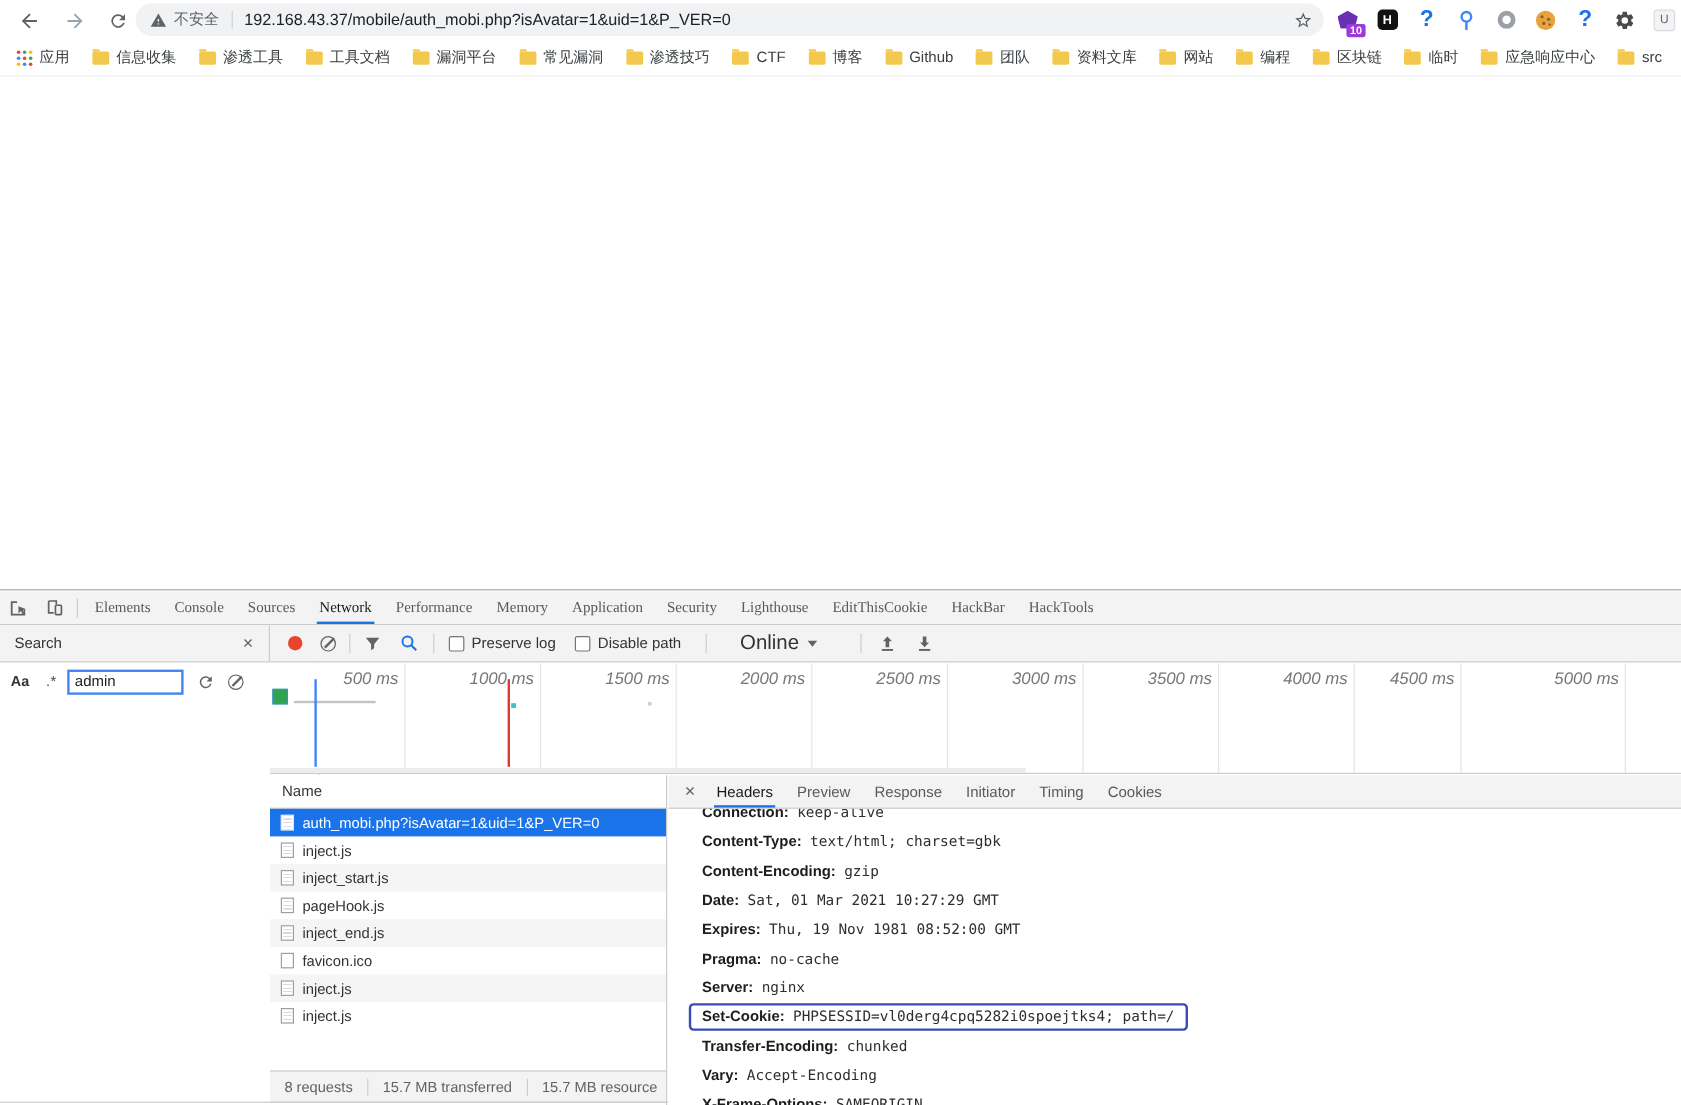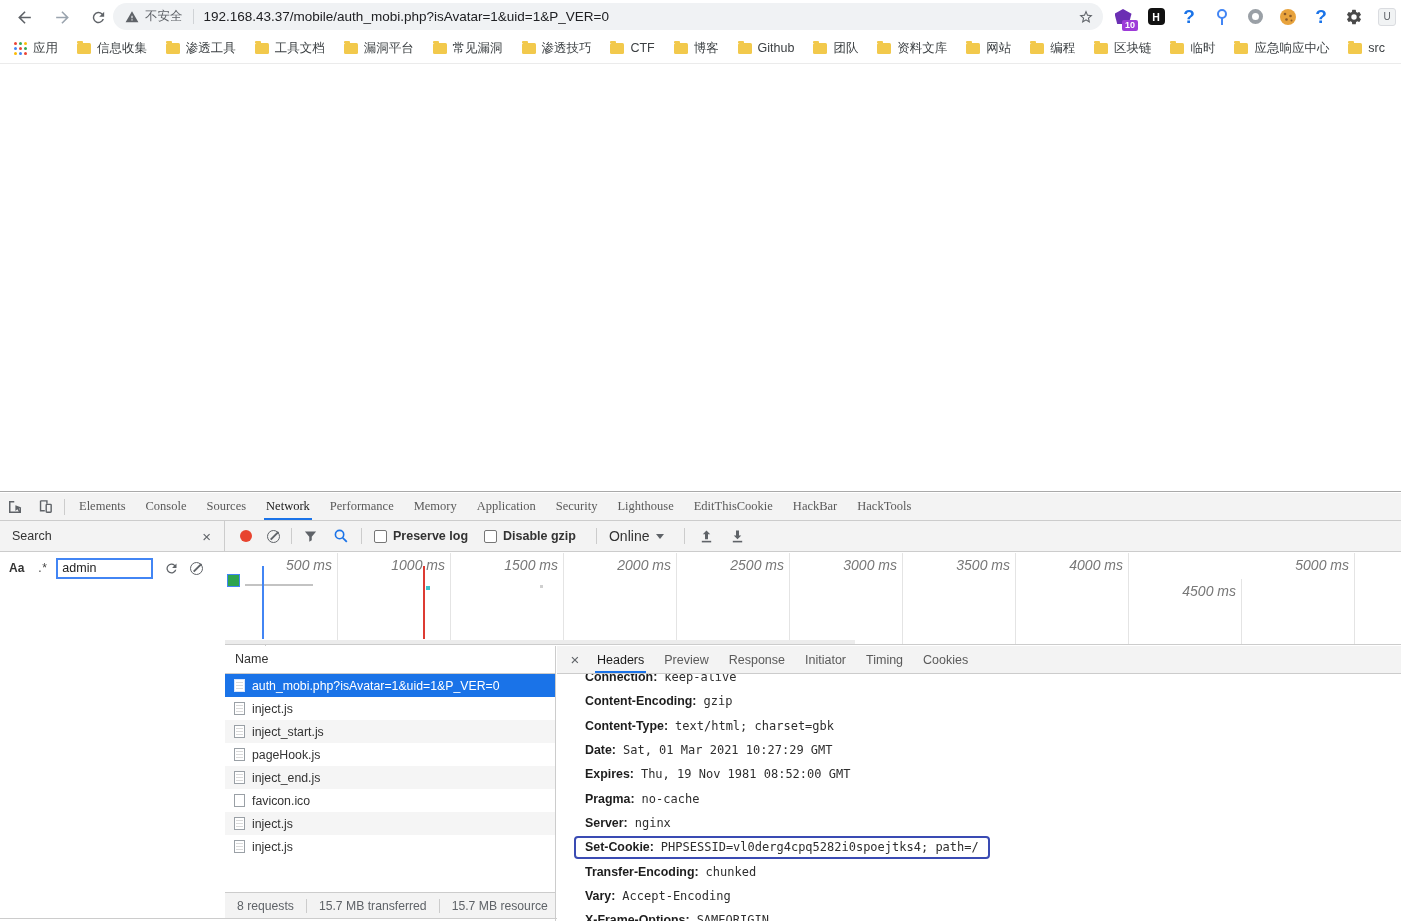--- a/index.html
+++ b/index.html
@@ -44,23 +44,23 @@
   .dt-tab.active::after { content:""; position:absolute; left:8px; right:8px; bottom:0; height:2.5px; background:#1a73e8; }
 
   .dt-row2 { position:absolute; top:29px; left:0; right:0; height:31px; background:#f3f3f3; border-bottom:1px solid #ccc; display:flex; }
   .search-head { width:225px; flex:0 0 auto; border-right:1px solid #ccc; display:flex; align-items:center; position:relative; }
   .search-head .title { font-size:12.5px; color:#333; margin-left:12px; }
   .search-head .close { margin-left:auto; margin-right:13px; color:#5f6368; font-size:15px; cursor:pointer; }
   .net-toolbar { flex:1; display:flex; align-items:center; padding-left:15px; }
   .rec-dot { width:12px; height:12px; border-radius:50%; background:#e8442f; margin-right:15px; cursor:pointer; }
   .block-icon { width:13px; height:13px; border:1.6px solid #5f6368; border-radius:50%; position:relative; cursor:pointer; }
   .block-icon::after { content:""; position:absolute; left:0.5px; top:4.6px; width:10.5px; height:1.6px; background:#5f6368; transform:rotate(-45deg); }
-  .chk { display:flex; align-items:flex-end; gap:6px; font-size:12.5px; color:#333; margin-right:16px; cursor:pointer;font-weight:bold; }
+  .chk { display:flex; align-items:flex-end; gap:6px; font-size:12.5px; color:#333; margin-right:16px; cursor:pointer; }
   .chk .box { width:13px; height:13px; border:1px solid #767676; border-radius:2px; background:#fff; }
-  .throttle { display:flex; align-items:center; gap:7px; font-size:14px; color:#333; margin:0 8px; cursor:pointer; }
+  .throttle { display:flex; align-items:center; gap:7px; font-size:17px; color:#333; margin:0 24px; cursor:pointer; }
   .caret { width:0; height:0; border-left:4px solid transparent; border-right:4px solid transparent; border-top:5px solid #5f6368; }
 
   .dt-body { position:absolute; top:61px; left:0; right:0; bottom:0; }
   .sidebar { position:absolute; left:0; top:0; bottom:0; width:266px; border-right:1px solid #ccc; background:#fff; }
   .search-controls { height:30px; display:flex; align-items:center; padding-left:9px; }
   .tog { font-size:12px; color:#333; font-weight:bold; cursor:pointer; }
   .tog.rx { margin-left:14px; font-weight:normal; letter-spacing:0.5px; color:#444; }
   .search-input { margin-left:9px; width:97px; height:21px; border:2px solid #4285f4; font-size:12.5px; color:#222; padding:0 4px; outline:none; font-family:"Liberation Sans",sans-serif; }
   .mini-btn { margin-left:11px; display:flex; align-items:center; cursor:pointer; }
 
@@ -315,21 +315,21 @@
             <line x1="12.2" y1="12.2" x2="17.3" y2="17.3" stroke="#1a73e8" stroke-width="2.2"></line>
           </svg>
       </div>
       <div class="vdiv" style="margin:0 12px;"></div>
       <div class="chk">
         <span class="box"></span>
         <span>Preserve log</span>
       </div>
       <div class="chk">
         <span class="box"></span>
-        <span>Disable gzip</span>
+        <span>Disable path</span>
       </div>
       <div class="vdiv"></div>
       <div class="throttle">
         <span>Online</span>
         <span class="caret"></span>
       </div>
       <div class="vdiv" style="margin:0 12px;"></div>
       <div class="mini-btn" style="margin-left:2px;">
         <svg width="15" height="15" viewBox="0 0 16 16">
             <path fill="#5f6368" d="M8 1.5l4 4.2H9.6V11H6.4V5.7H4z"></path>
@@ -362,21 +362,21 @@
         </span>
       </div>
     </div>
 
     <div class="net-main">
 
       <div class="overview" id="overview">
           <div class="ov-cell" style="left: 1017px;">
             <span>5000 ms</span>
           </div>
-          <div class="ov-cell" style="left: 904px; margin-top: 26px;">
+          <div class="ov-cell" style="left: 880px;">
             <span>4500 ms</span>
           </div>
           <div class="ov-cell" style="left: 791px;">
             <span>4000 ms</span>
           </div>
           <div class="ov-cell" style="left: 678px;">
             <span>3500 ms</span>
           </div>
           <div class="ov-cell" style="left: 565px;">
             <span>3000 ms</span>
@@ -460,26 +460,26 @@
               <div class="dt-tab">Cookies</div>
             </div>
         </div>
         <div class="headers-wrap">
           <div class="headers-list" id="headers-list">
               <div class="hline">
                 <span class="hname">Connection:</span>
                 <span class="hval">keep-alive</span>
               </div>
               <div class="hline">
+                <span class="hname">Content-Type:</span>
+                <span class="hval">text/html; charset=gbk</span>
+              </div>
+              <div class="hline">
                 <span class="hname">Content-Encoding:</span>
                 <span class="hval">gzip</span>
-              </div>
-              <div class="hline">
-                <span class="hname">Content-Type:</span>
-                <span class="hval">text/html; charset=gbk</span>
               </div>
               <div class="hline">
                 <span class="hname">Date:</span>
                 <span class="hval">Sat, 01 Mar 2021 10:27:29 GMT</span>
               </div>
               <div class="hline">
                 <span class="hname">Expires:</span>
                 <span class="hval">Thu, 19 Nov 1981 08:52:00 GMT</span>
               </div>
               <div class="hline">

